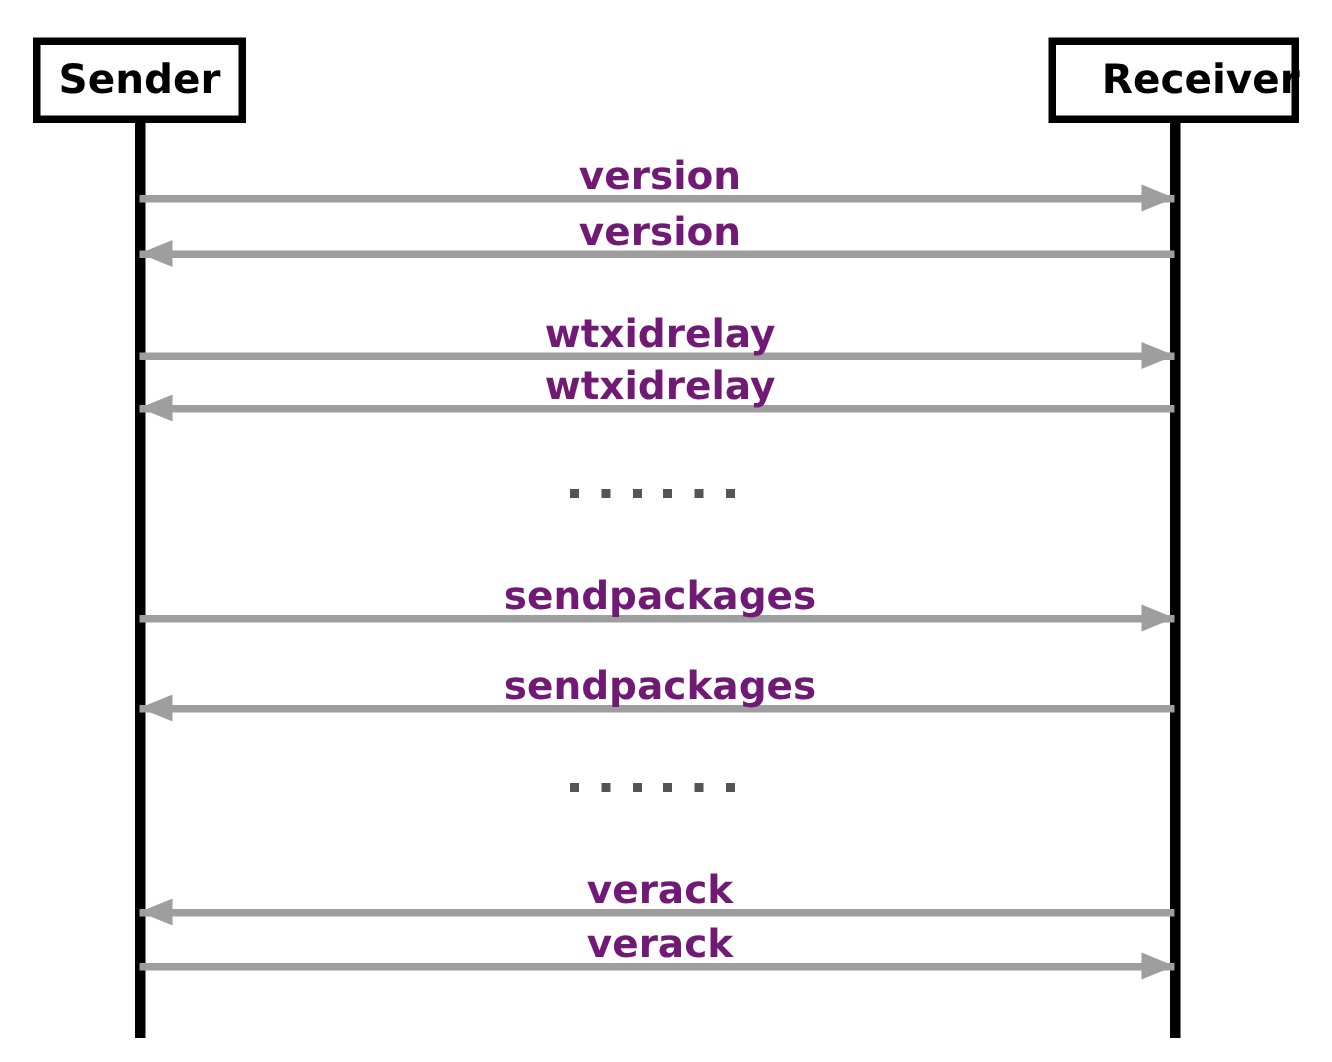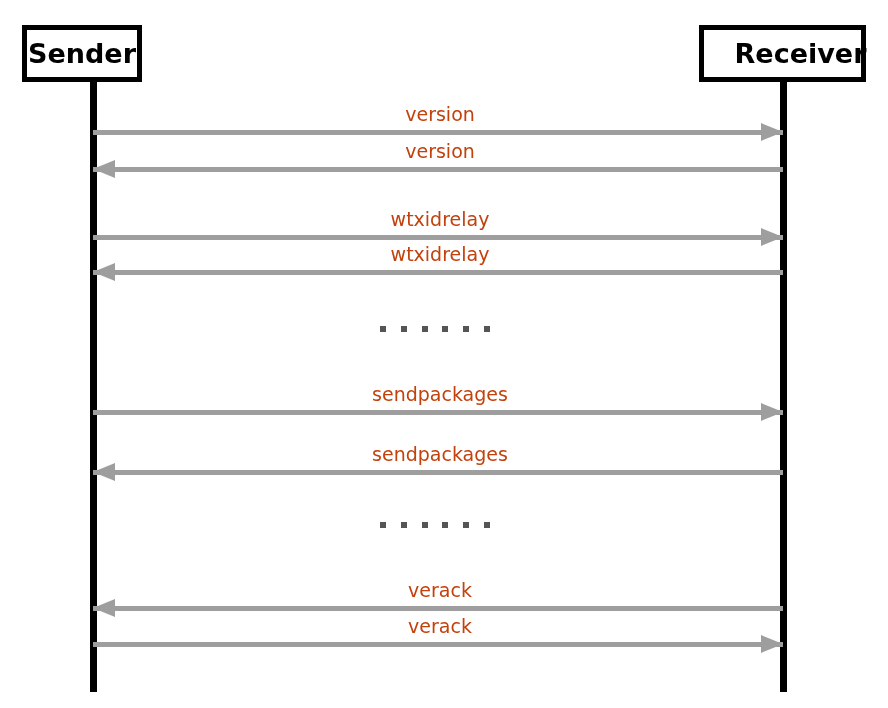--- a/index.html
+++ b/index.html
@@ -64,23 +64,23 @@
   }
   .msg-head.right {
     border-left: 22px solid #9e9e9e;
   }
   .msg-head.left {
     border-right: 22px solid #9e9e9e;
   }
   .msg-label {
     position: absolute;
     font-family: "DejaVu Sans", sans-serif;
-    font-weight: normal;
-    font-size: 19px;
-    color: #c2410c;
+    font-weight: bold;
+    font-size: 26px;
+    color: #701a75;
     line-height: 1;
     white-space: nowrap;
     transform: translateX(-50%);
   }
   
   .dots-row {
     position: absolute;
     display: flex;
     justify-content: space-between;
     align-items: center;
@@ -89,21 +89,21 @@
     width: 6px;
     height: 6px;
     background: #555555;
   }
 </style>
 </head>
 <body>
 
 <div id="diagram">
   <div id="participants-layer">
-      <div class="participant-box" style="left: 22px; top: 25px; width: 120px; height: 57px;">
+      <div class="participant-box" style="left: 22px; top: 25px; width: 142px; height: 57px;">
         <span class="participant-label">Sender</span>
       </div>
       <div class="participant-box" style="left: 699px; top: 25px; width: 167px; height: 57px; padding-left: 36px;">
         <span class="participant-label">Receiver</span>
       </div>
     </div>
   <div id="lifelines-layer">
       <div class="lifeline" style="left: 90px; top: 82px; height: 610px;"></div>
       <div class="lifeline" style="left: 780px; top: 82px; height: 610px;"></div>
     </div>

